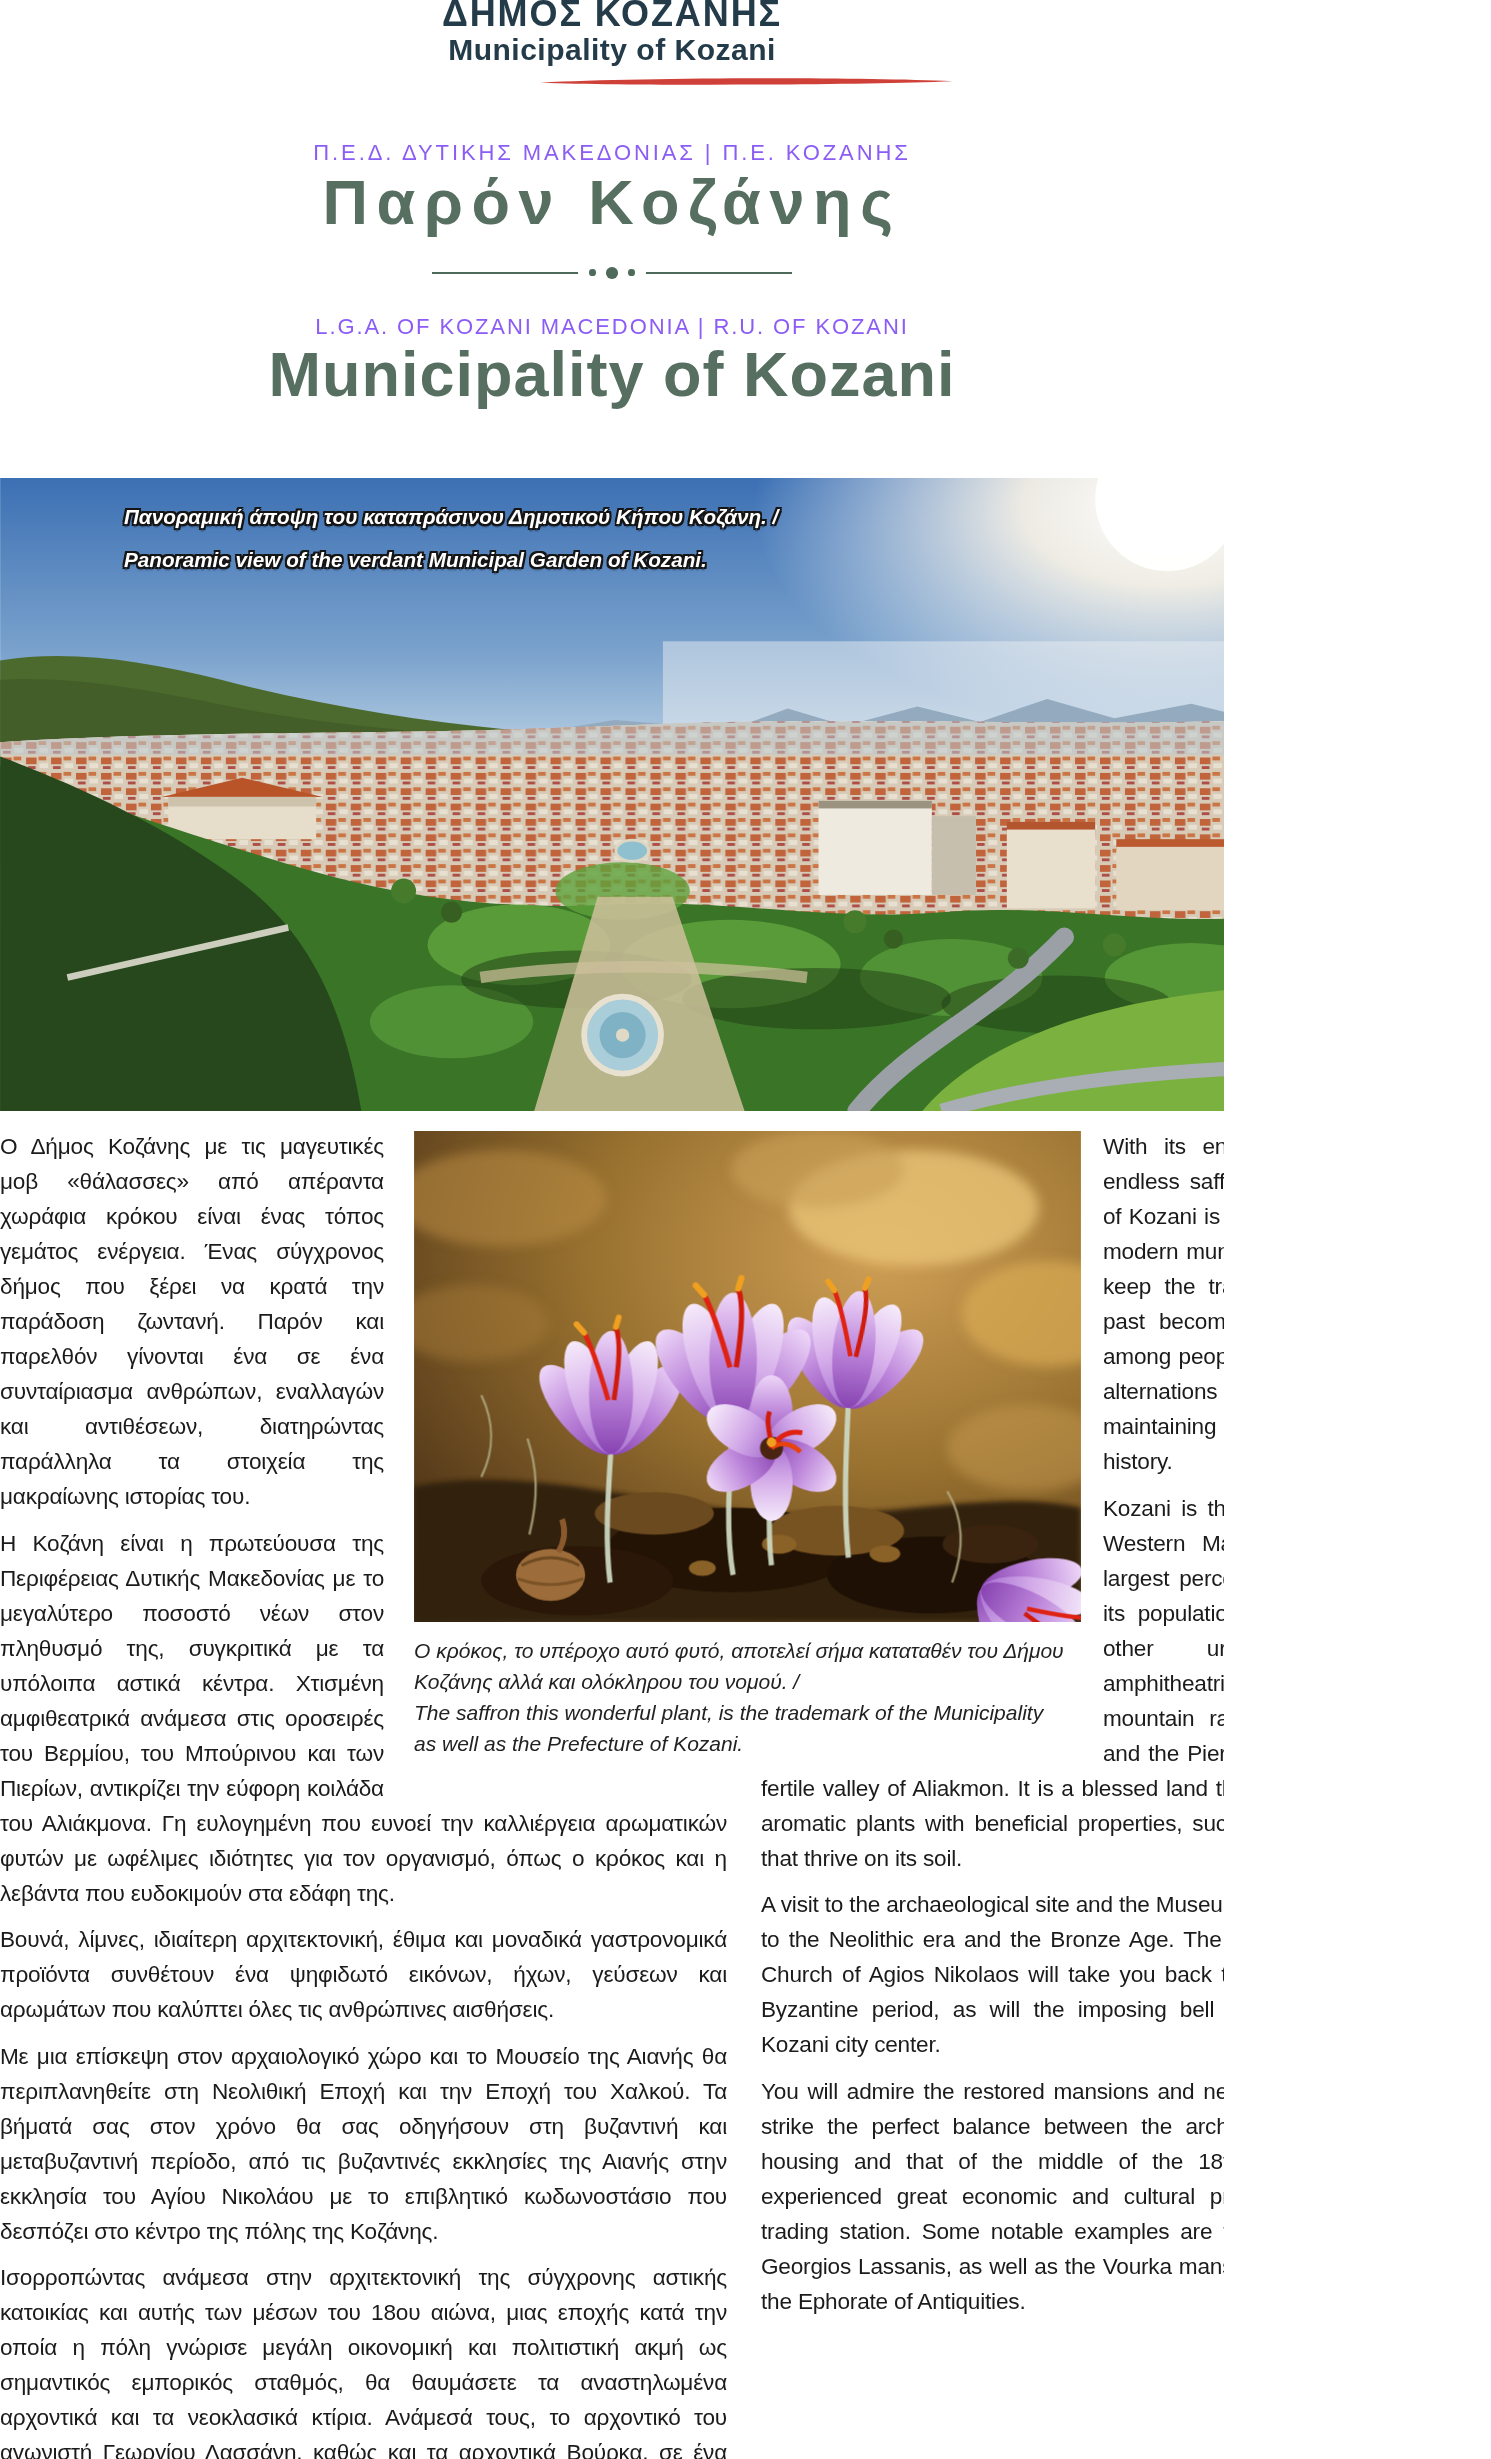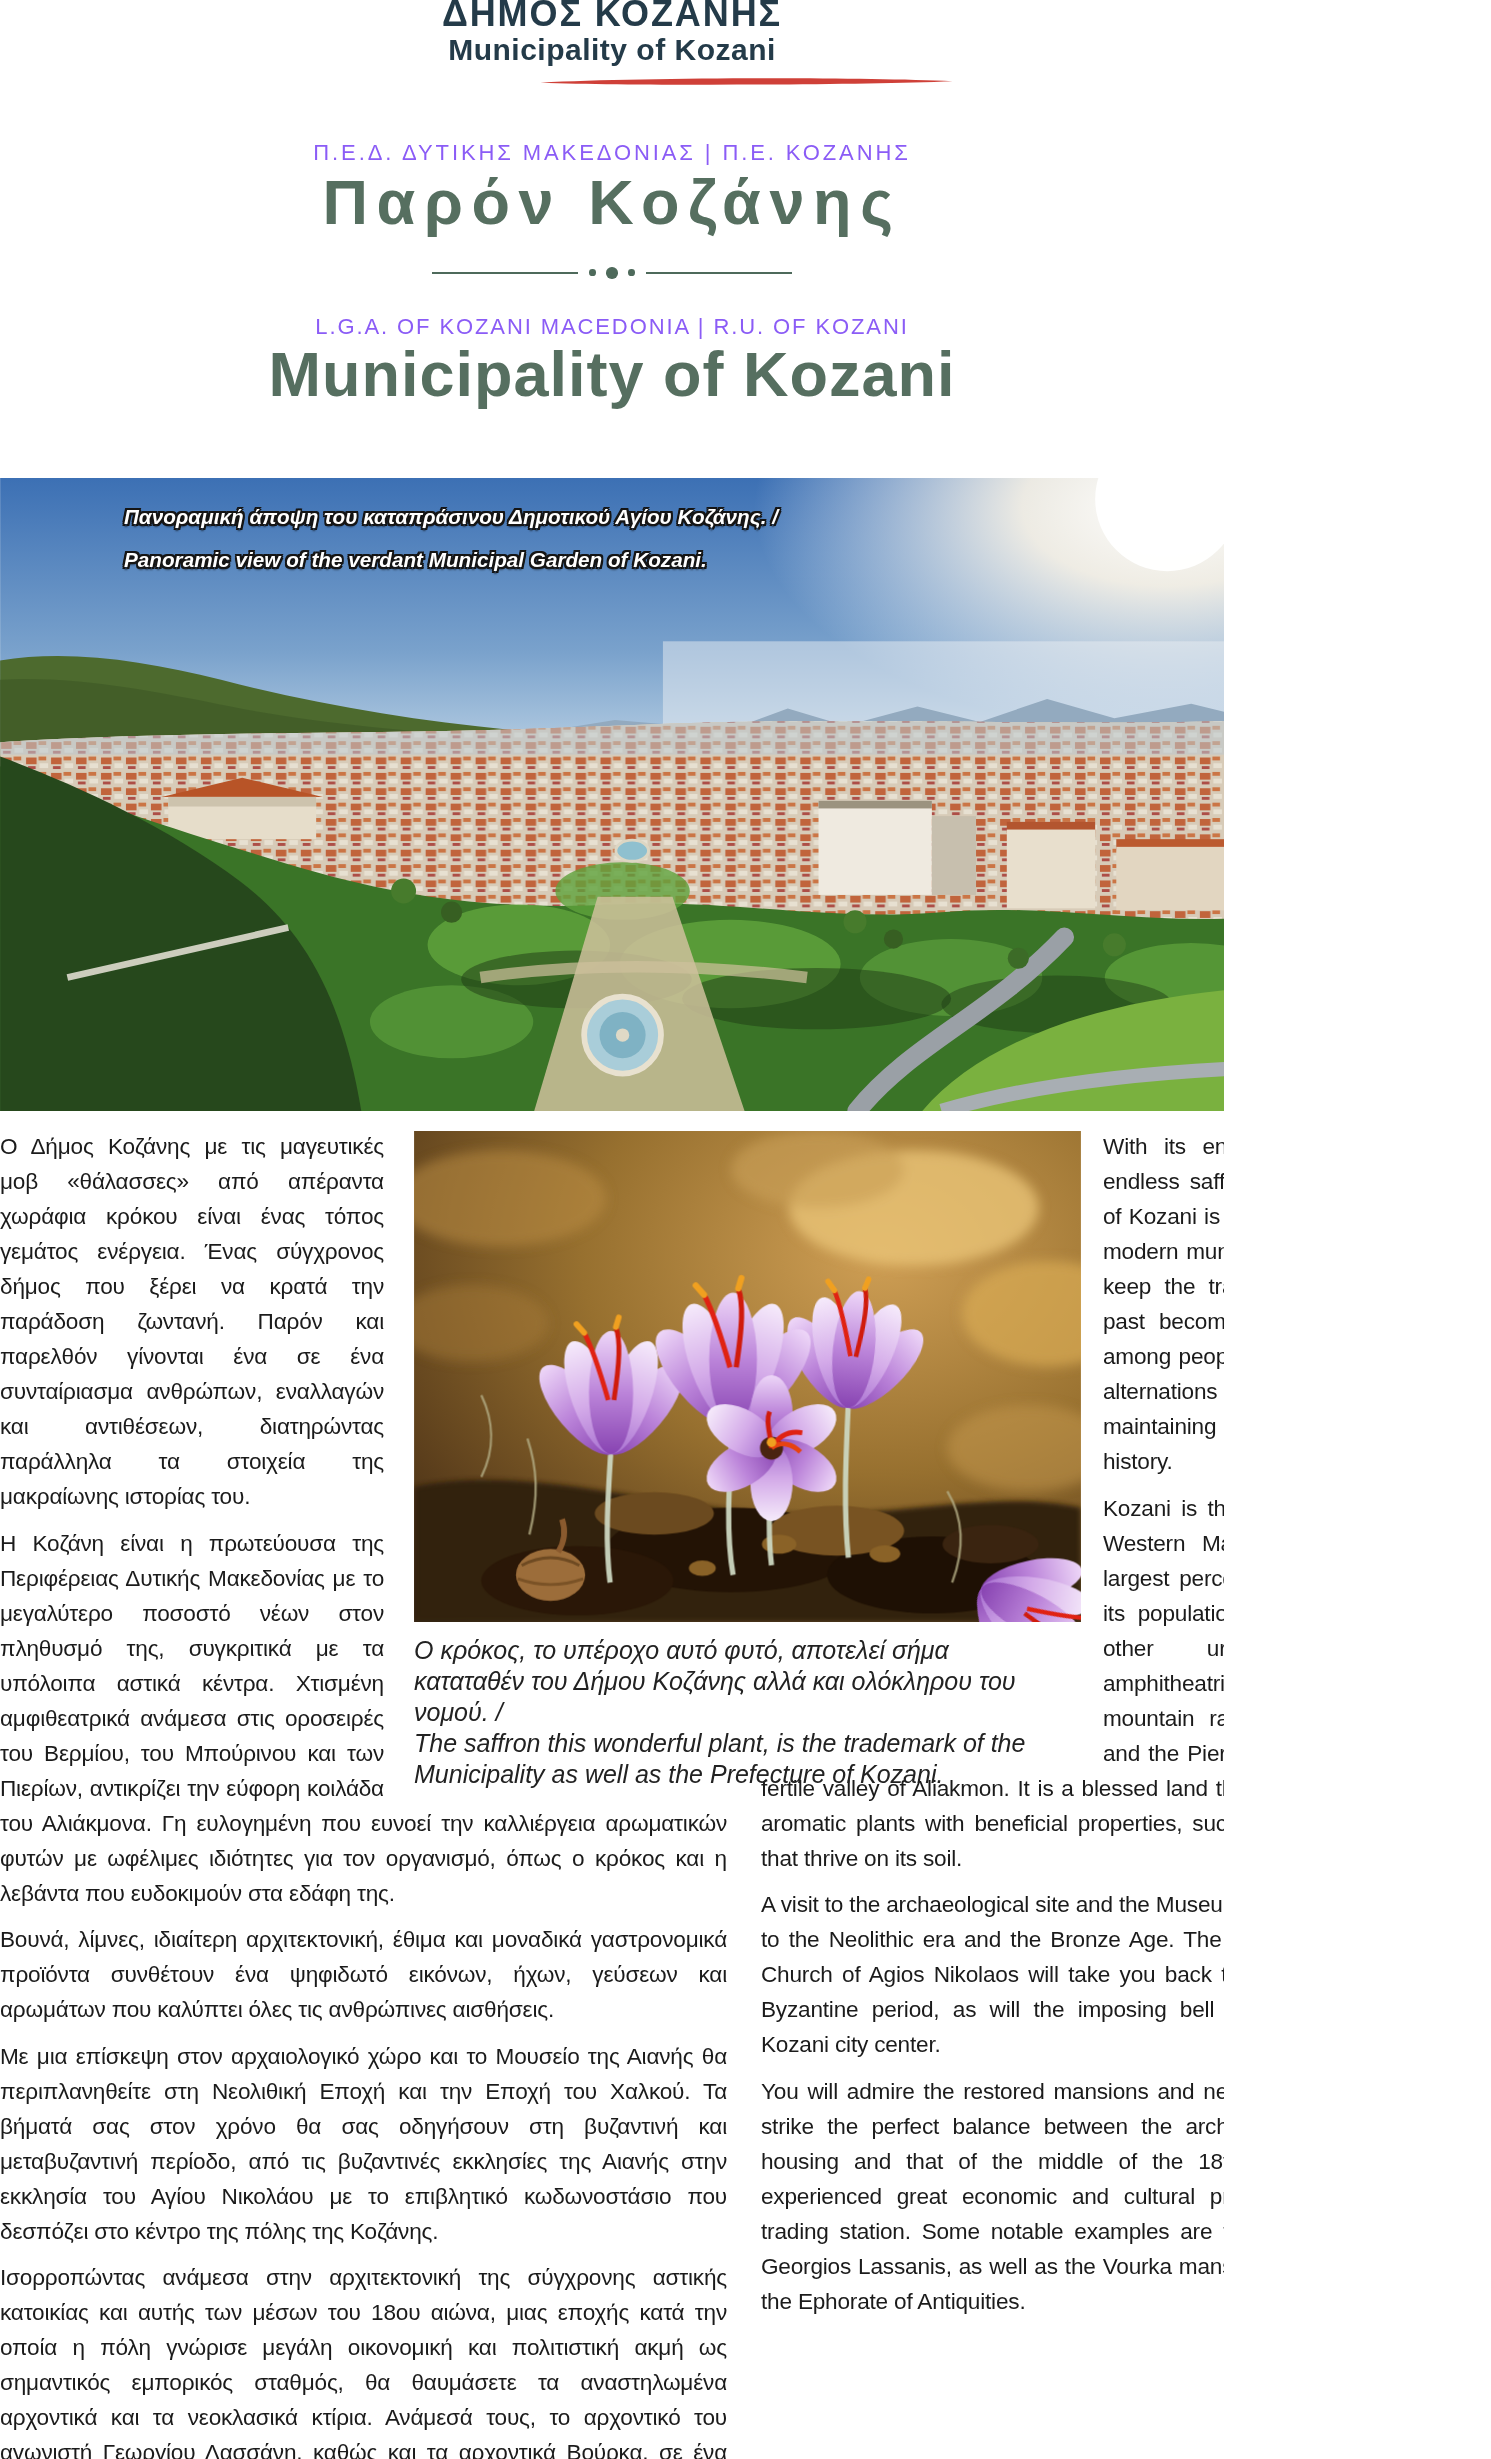--- a/index.html
+++ b/index.html
@@ -37,21 +37,21 @@
        letter-spacing:-0.2px;color:#1b1b1b;hyphens:auto;-webkit-hyphens:auto;}
   .col p{margin:0 0 11.5px 0;}
   .col-left{left:0;width:727px;}
   .col-right{left:761px;width:731px;}
   .sp-r{float:right;width:343px;height:644px;}
   .sp-l{float:left;width:342px;height:639px;}
 
   
   .figure{position:absolute;left:414px;top:1131px;width:667px;}
   .figure svg{display:block;}
-  .figcap{margin-top:12.5px;width:651px;font-size:25px;line-height:31px;font-style:italic;
+  .figcap{margin-top:12.5px;width:651px;font-size:21px;line-height:31px;font-style:italic;
           color:#222;text-align:left;}
 </style>
 </head>
 <body>
 
 <div id="root">
 
   <div class="abs centered logo1">ΔΗΜΟΣ ΚΟΖΑΝΗΣ</div>
   <div class="abs centered logo2">Municipality of Kozani</div>
   <div class="abs brush">
@@ -151,21 +151,21 @@
       <circle cx="420" cy="430" r="13" fill="#477b2c"></circle>
         <circle cx="470" cy="452" r="11" fill="#375f22"></circle>
       <circle cx="890" cy="462" r="12" fill="#477b2c"></circle>
         <circle cx="930" cy="480" r="10" fill="#375f22"></circle>
       <circle cx="1160" cy="486" r="12" fill="#477b2c"></circle>
         <circle cx="1330" cy="500" r="13" fill="#3c6b27"></circle>
       <circle cx="1450" cy="492" r="11" fill="#477b2c"></circle>
         <circle cx="1060" cy="500" r="11" fill="#3c6b27"></circle>
     </svg>
     <div class="hero-cap">
-      <div>Πανοραμική άποψη του καταπράσινου Δημοτικού Αγίου Κοζάνης. /</div>
+      <div>Πανοραμική άποψη του καταπράσινου Δημοτικού Κήπου Κοζάνη. /</div>
       <div>Panoramic view of the verdant Municipal Garden of Kozani.</div>
     </div>
   </div>
 
   <div class="col col-left" lang="el">
     <div class="sp-r"></div>
     <p>Ο Δήμος Κοζάνης με τις μαγευτικές μοβ «θάλασσες» από απέραντα χωράφια κρόκου είναι ένας τόπος γεμάτος ενέργεια. Ένας σύγχρονος δήμος που ξέρει να κρατά την παράδοση ζωντανή. Παρόν και παρελθόν γίνονται ένα σε ένα συνταίριασμα ανθρώπων, εναλλαγών και αντιθέσεων, διατηρώντας παράλληλα τα στοιχεία  της μακραίωνης ιστορίας του.</p>
     <p>Η Κοζάνη είναι η πρωτεύουσα της Περιφέρειας Δυτικής Μακεδονίας με το μεγαλύτερο ποσοστό νέων στον πληθυσμό της, συγκριτικά με τα υπόλοιπα αστικά κέντρα. Χτισμένη αμφιθεατρικά ανάμεσα στις οροσειρές του Βερμίου, του Μπούρινου και των Πιερίων, αντικρίζει την εύφορη κοιλάδα του Αλιάκμονα. Γη ευλογημένη που ευνοεί την καλλιέργεια αρωματικών φυτών με ωφέλιμες ιδιότητες για τον οργανισμό, όπως ο κρόκος και η λεβάντα που ευδοκιμούν στα εδάφη της.</p>
     <p>Βουνά, λίμνες, ιδιαίτερη αρχιτεκτονική, έθιμα και μοναδικά γαστρονομικά προϊόντα συνθέτουν ένα ψηφιδωτό εικόνων, ήχων, γεύσεων και αρωμάτων που καλύπτει όλες τις ανθρώπινες αισθήσεις.</p>
     <p>Με μια επίσκεψη στον αρχαιολογικό χώρο και το Μουσείο της Αιανής θα περιπλανηθείτε στη Νεολιθική Εποχή και την Εποχή του Χαλκού. Τα βήματά σας στον χρόνο θα σας οδηγήσουν στη βυζαντινή και μεταβυζαντινή περίοδο, από τις βυζαντινές εκκλησίες της Αιανής στην εκκλησία του Αγίου Νικολάου με το επιβλητικό κωδωνοστάσιο που δεσπόζει στο κέντρο της πόλης της Κοζάνης.</p>

